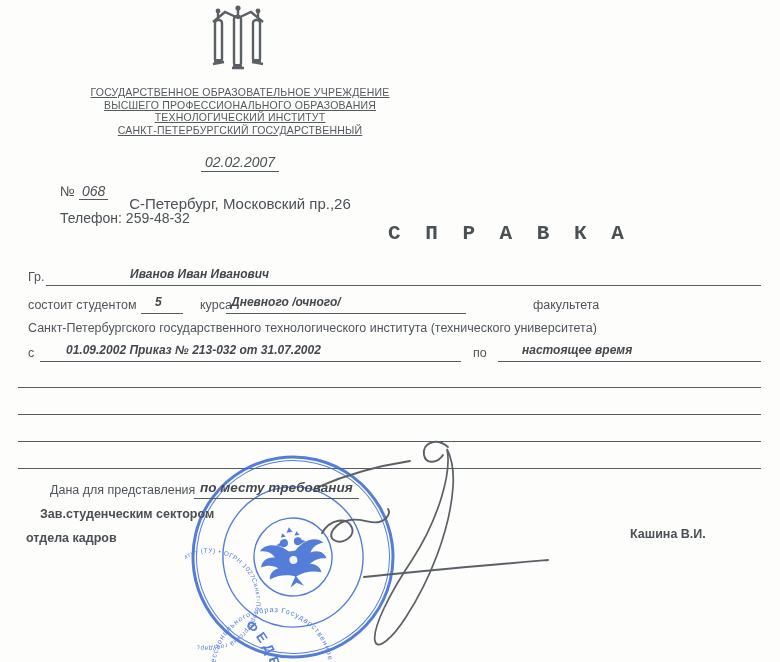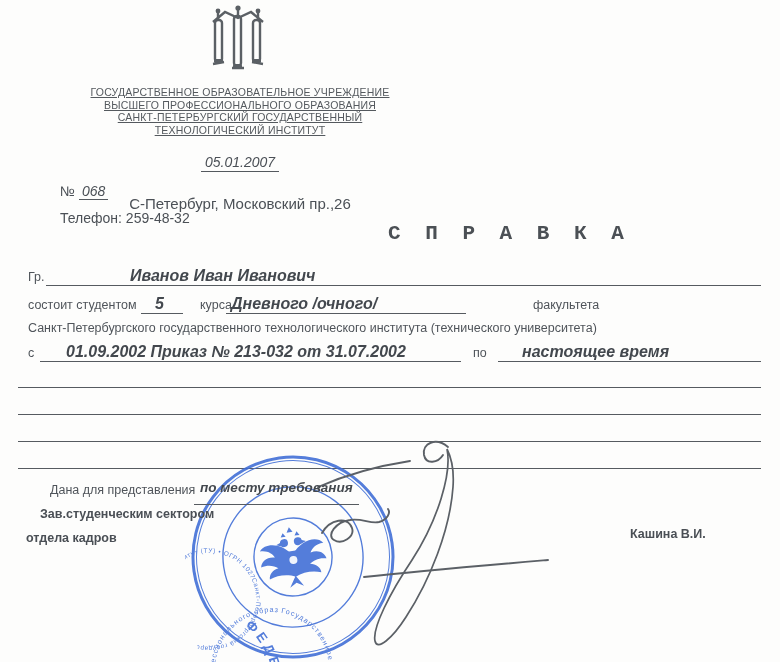--- a/index.html
+++ b/index.html
@@ -21,27 +21,27 @@
   .date-line span{font-style:italic;font-size:14px;border-bottom:1.5px solid #54595e;padding:0 4px 1px;}
   .num-line{left:60px;top:183px;width:360px;font-size:14px;}
   .num-line .numval{font-style:italic;border-bottom:1.5px solid #54595e;padding:0 3px;}
   .addr-line{left:60px;top:195px;width:360px;text-align:center;font-size:15px;}
   .phone-line{left:60px;top:210px;width:360px;text-align:left;font-size:14px;}
   
   .doc-title{left:388px;top:222px;font-family:Liberation Mono, monospace;
     font-weight:bold;font-size:21px;letter-spacing:6px;color:#4b5055;white-space:nowrap;}
   
   .lbl{font-size:12.5px;color:#4f545a;white-space:nowrap;}
-  .fill{font-size:16px;font-weight:bold;font-style:italic;color:#43484e;white-space:nowrap;}
+  .fill{font-size:12px;font-weight:bold;font-style:italic;color:#43484e;white-space:nowrap;}
   .uline{border-bottom:1.8px solid #565b60;height:0;}
   .ruled{border-bottom:1.9px solid #565b60;height:0;left:18px;width:743px;}
   
   .bold-lbl{font-size:12.5px;font-weight:bold;color:#4a4f55;white-space:nowrap;}
   .purpose-val{font-size:13.5px;font-weight:bold;font-style:italic;color:#43484e;
-    border-bottom:1.8px solid #565b60;padding:0 6px 9px;white-space:nowrap;}
+    border-bottom:1.8px solid #565b60;padding:0 6px 3px;white-space:nowrap;}
   .stamp-wrap{left:186px;top:450px;width:214px;height:214px;opacity:.88;transform:rotate(-8deg);}
   .sig-wrap{left:280px;top:425px;width:300px;height:235px;}
 </style>
 </head>
 <body>
 
 <div class="abs logo">
   <svg width="66" height="74" viewBox="0 0 66 74">
     <g fill="none" stroke="#5b6065" stroke-width="2.4">
       <rect x="10" y="16" width="7" height="42" rx="3"></rect>
@@ -58,26 +58,26 @@
       <rect x="9" y="55" width="9" height="4" rx="1.5"></rect>
       <rect x="28" y="60" width="9" height="4" rx="1.5"></rect>
       <rect x="47" y="55" width="9" height="4" rx="1.5"></rect>
     </g>
   </svg>
 </div>
 
 <div class="abs inst-block">
   <div>ГОСУДАРСТВЕННОЕ ОБРАЗОВАТЕЛЬНОЕ УЧРЕЖДЕНИЕ</div>
   <div>ВЫСШЕГО ПРОФЕССИОНАЛЬНОГО ОБРАЗОВАНИЯ</div>
+  <div>ТЕХНОЛОГИЧЕСКИЙ ИНСТИТУТ</div>
   <div>САНКТ-ПЕТЕРБУРГСКИЙ ГОСУДАРСТВЕННЫЙ</div>
-  <div>ТЕХНОЛОГИЧЕСКИЙ ИНСТИТУТ</div>
 </div>
 
 <div class="abs date-line">
-  <span>05.01.2007</span>
+  <span>02.02.2007</span>
 </div>
 
 <div class="abs num-line">
   <span>№</span>
   <span class="numval">068</span>
 </div>
 
 <div class="abs addr-line">С-Петербург, Московский пр.,26</div>
 <div class="abs phone-line">Телефон: 259-48-32</div>
 

